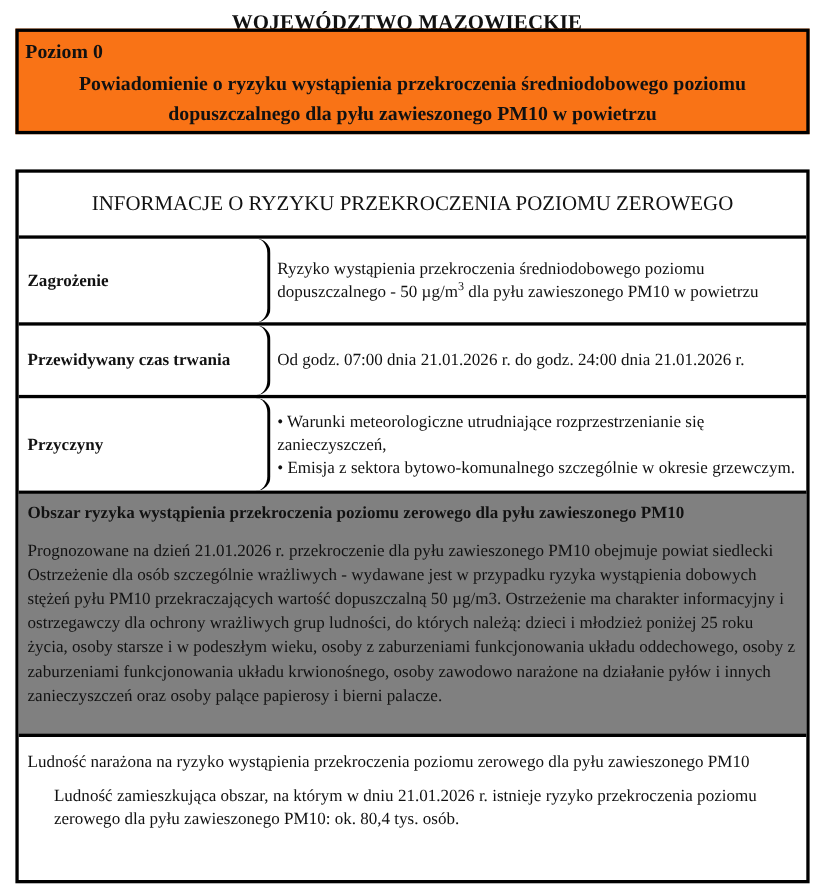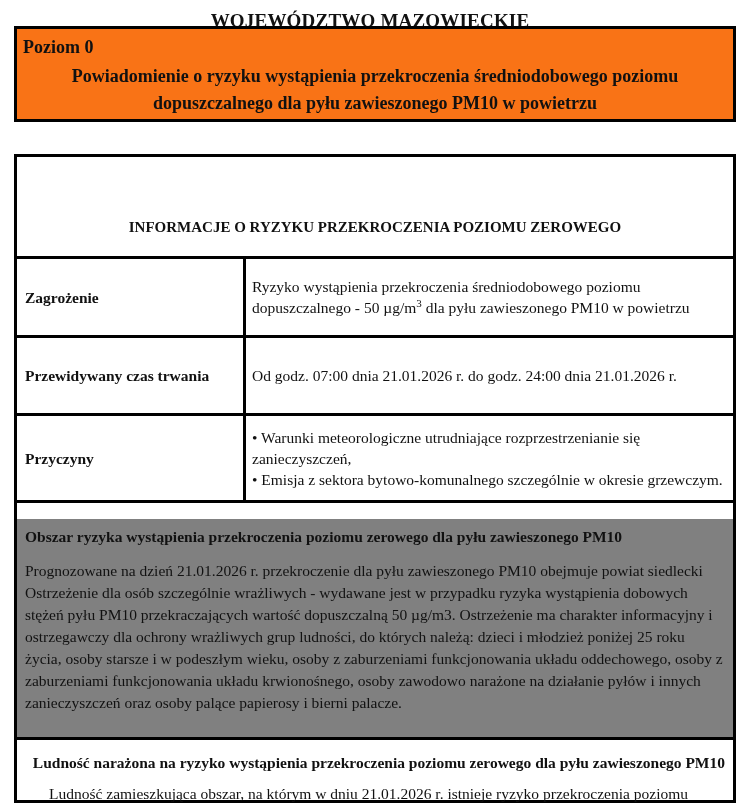--- a/index.html
+++ b/index.html
@@ -2,32 +2,32 @@
 <html><head>
 <meta charset="utf-8">
 <style>
   html, body { margin:0; padding:0; background:#ffffff; }
   body { width:750px; height:805px; position:relative; font-family:"Liberation Serif", serif; color:#111; overflow:hidden; }
   .region-title { position:absolute; left:0; top:10px; width:740px; text-align:center; font-weight:bold; font-size:19px; letter-spacing:0.2px; }
   .level-box { position:absolute; left:14px; top:26px; width:716px; height:90px; background:#f97316; border:3px solid #000; box-sizing:content-box; }
   .level-label { position:absolute; left:6px; top:8px; font-weight:bold; font-size:18px; }
   .level-desc { position:absolute; left:0; top:34px; width:716px; text-align:center; font-weight:bold; font-size:18px; line-height:27px; }
   .info-table { position:absolute; left:14px; top:154px; width:722px; border:3px solid #000; box-sizing:border-box; height:649px; }
-  .info-head { height:57px; border-bottom:3px solid #000; text-align:center; font-weight:bold; font-size:15px; line-height:57px;margin-top:42px; }
+  .info-head { height:57px; border-bottom:3px solid #000; text-align:center; font-weight:normal; font-size:19px; line-height:57px; }
   .row { display:flex; border-bottom:3px solid #000; box-sizing:border-box; }
-  .row .lbl { width:229px; border-right:3px solid #000; font-weight:bold; font-size:15.5px; padding:0 8px; box-sizing:border-box; display:flex; align-items:center; line-height:27px; }
+  .row .lbl { width:229px; border-right:3px solid #000; font-weight:bold; font-size:15.5px; padding:0 8px; box-sizing:border-box; display:flex; align-items:center; line-height:27px;border-radius:13px; }
   .row .val { flex:1; padding:4px 6px; font-size:15.5px; line-height:21px; box-sizing:border-box; display:flex; flex-direction:column; justify-content:center; }
   .row1 { height:79px; }
-  .row2 { height:78px; }
+  .row2 { height:66px; }
   .row3 { height:87px; }
-  .area { background:#808080; border-bottom:3px solid #000; height:221px; box-sizing:border-box; padding:9px 8px;margin-top:16px; }
+  .area { background:#808080; border-bottom:3px solid #000; height:221px; box-sizing:border-box; padding:9px 8px; }
   .area-title { font-weight:bold; font-size:15.5px; margin-bottom:14px; }
   .area-text { font-size:15.5px; line-height:22px; }
   .pop { padding:8px 8px; }
-  .pop-title { font-weight:bold; font-size:15.5px; line-height:29px; margin-bottom:6px;text-align:right; }
+  .pop-title { font-weight:normal; font-size:15.5px; line-height:29px; margin-bottom:6px; }
   .pop-text { font-size:15.5px; line-height:21px;margin-left:24px; }
   sup { font-size:11px; line-height:0; }
 </style>
 </head>
 <body>
 
 <div class="region-title">WOJEWÓDZTWO MAZOWIECKIE</div>
 
 <div class="level-box">
   <div class="level-label">Poziom 0</div>

